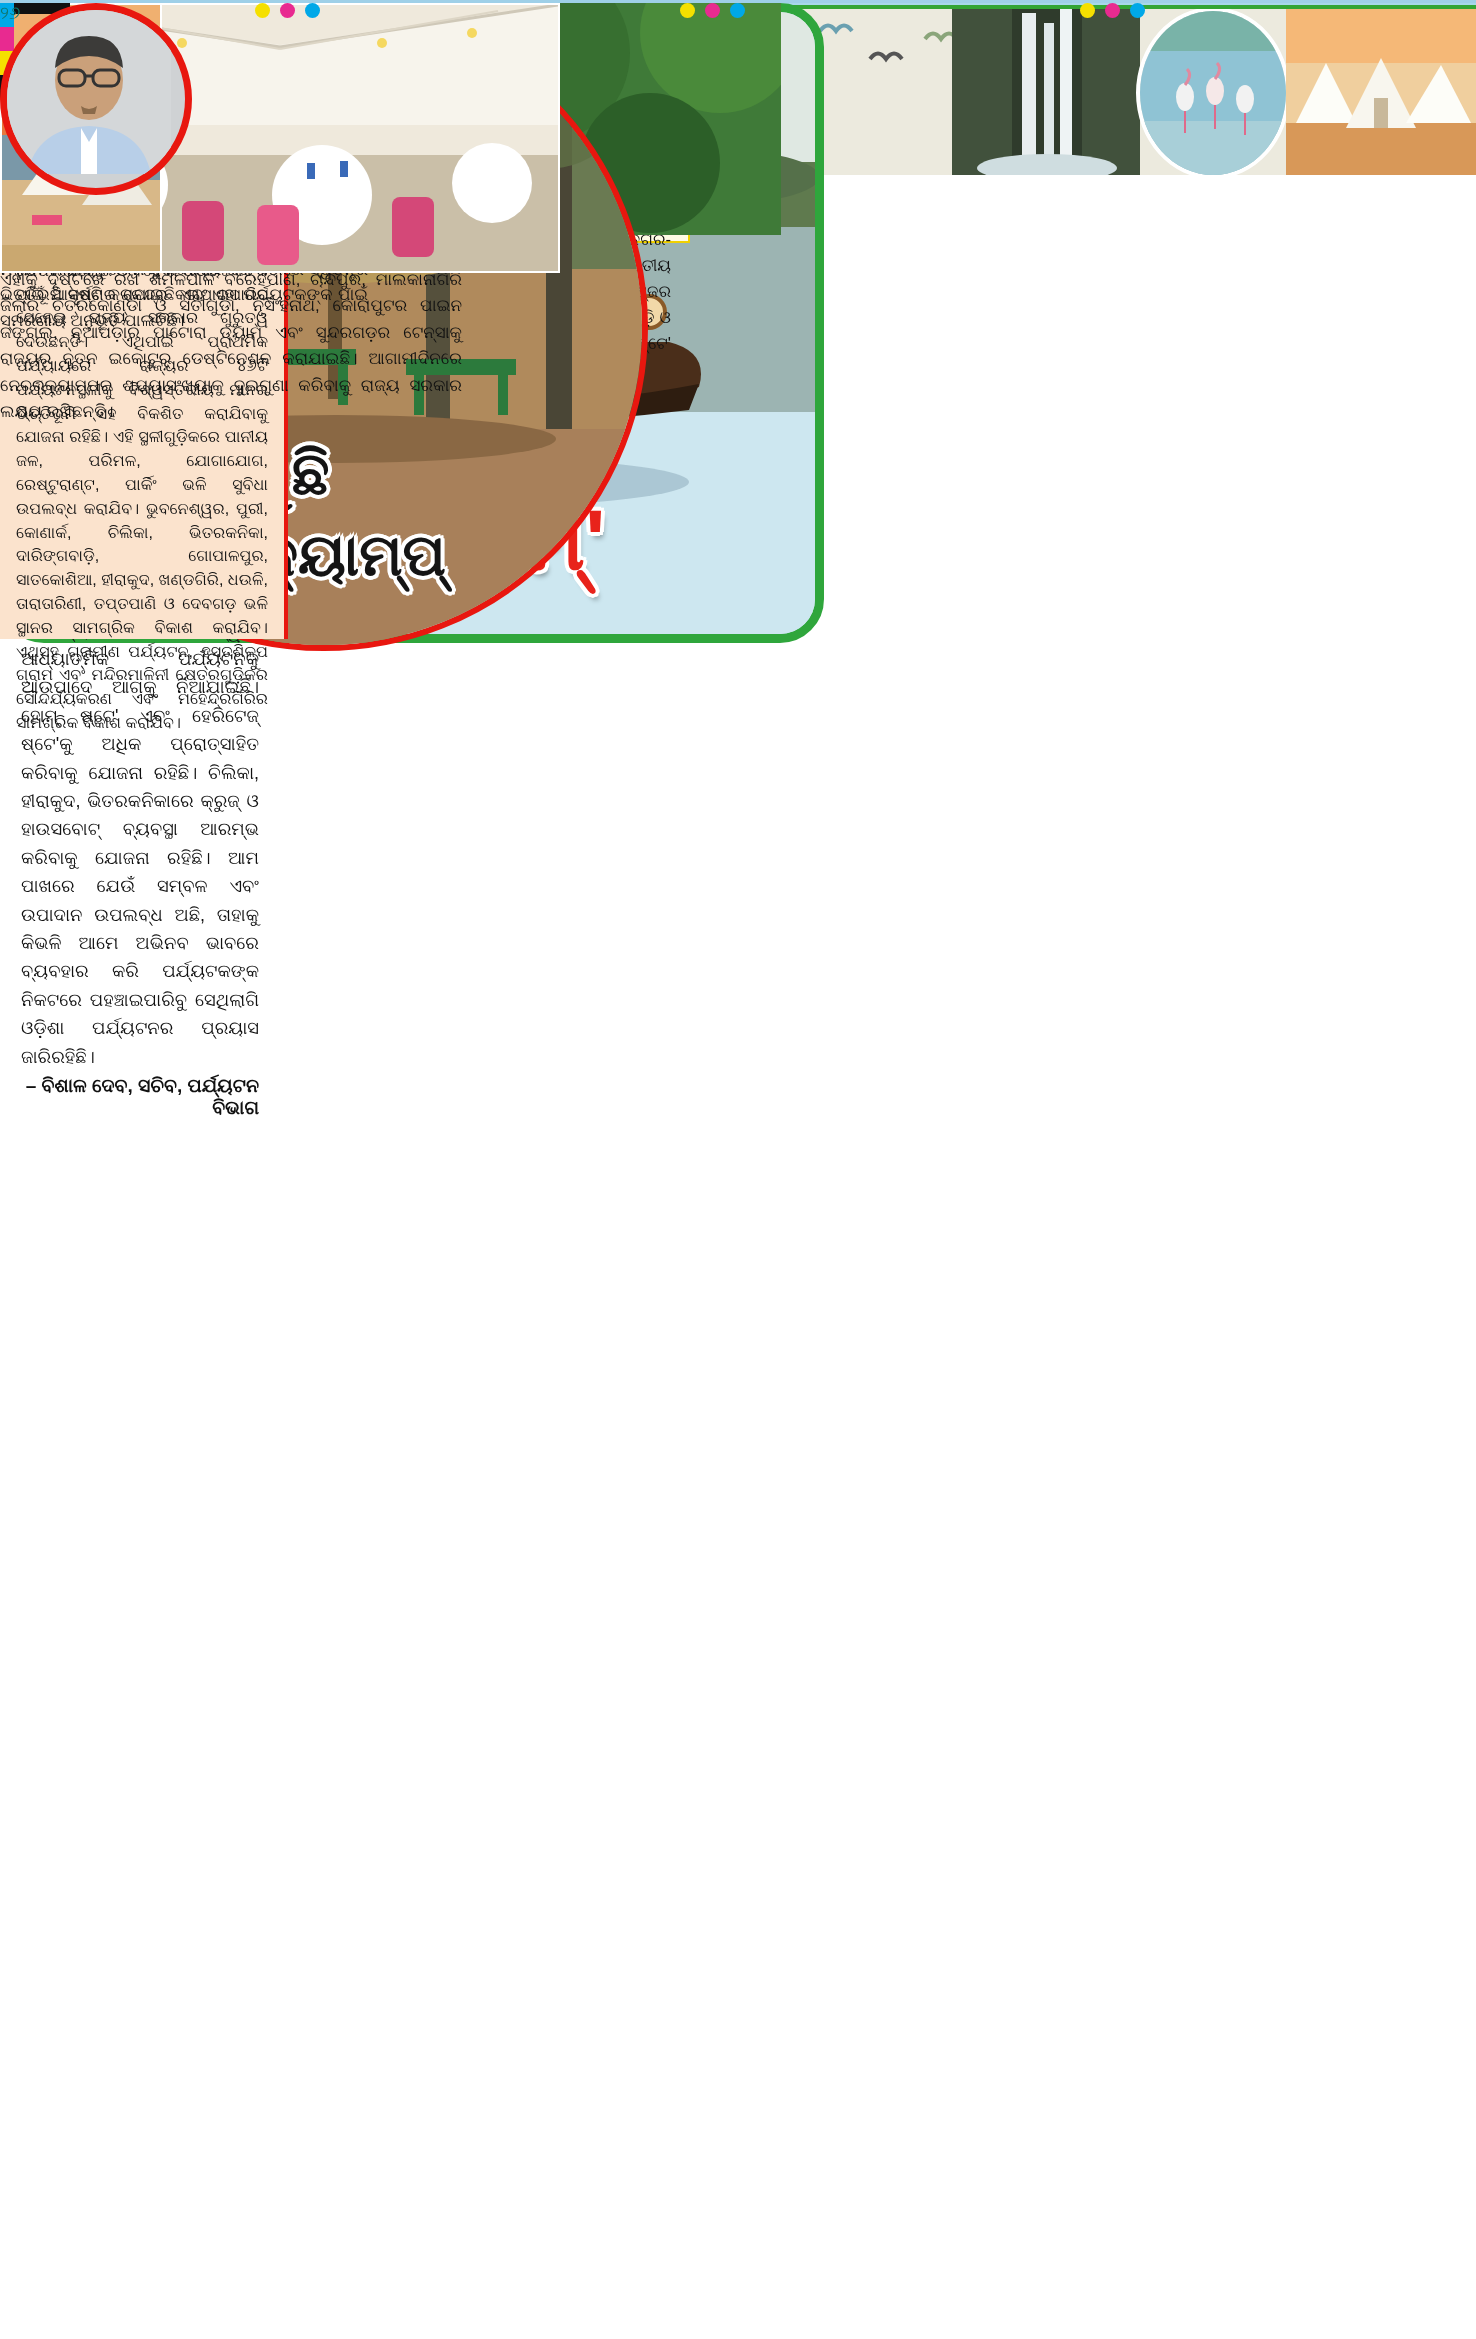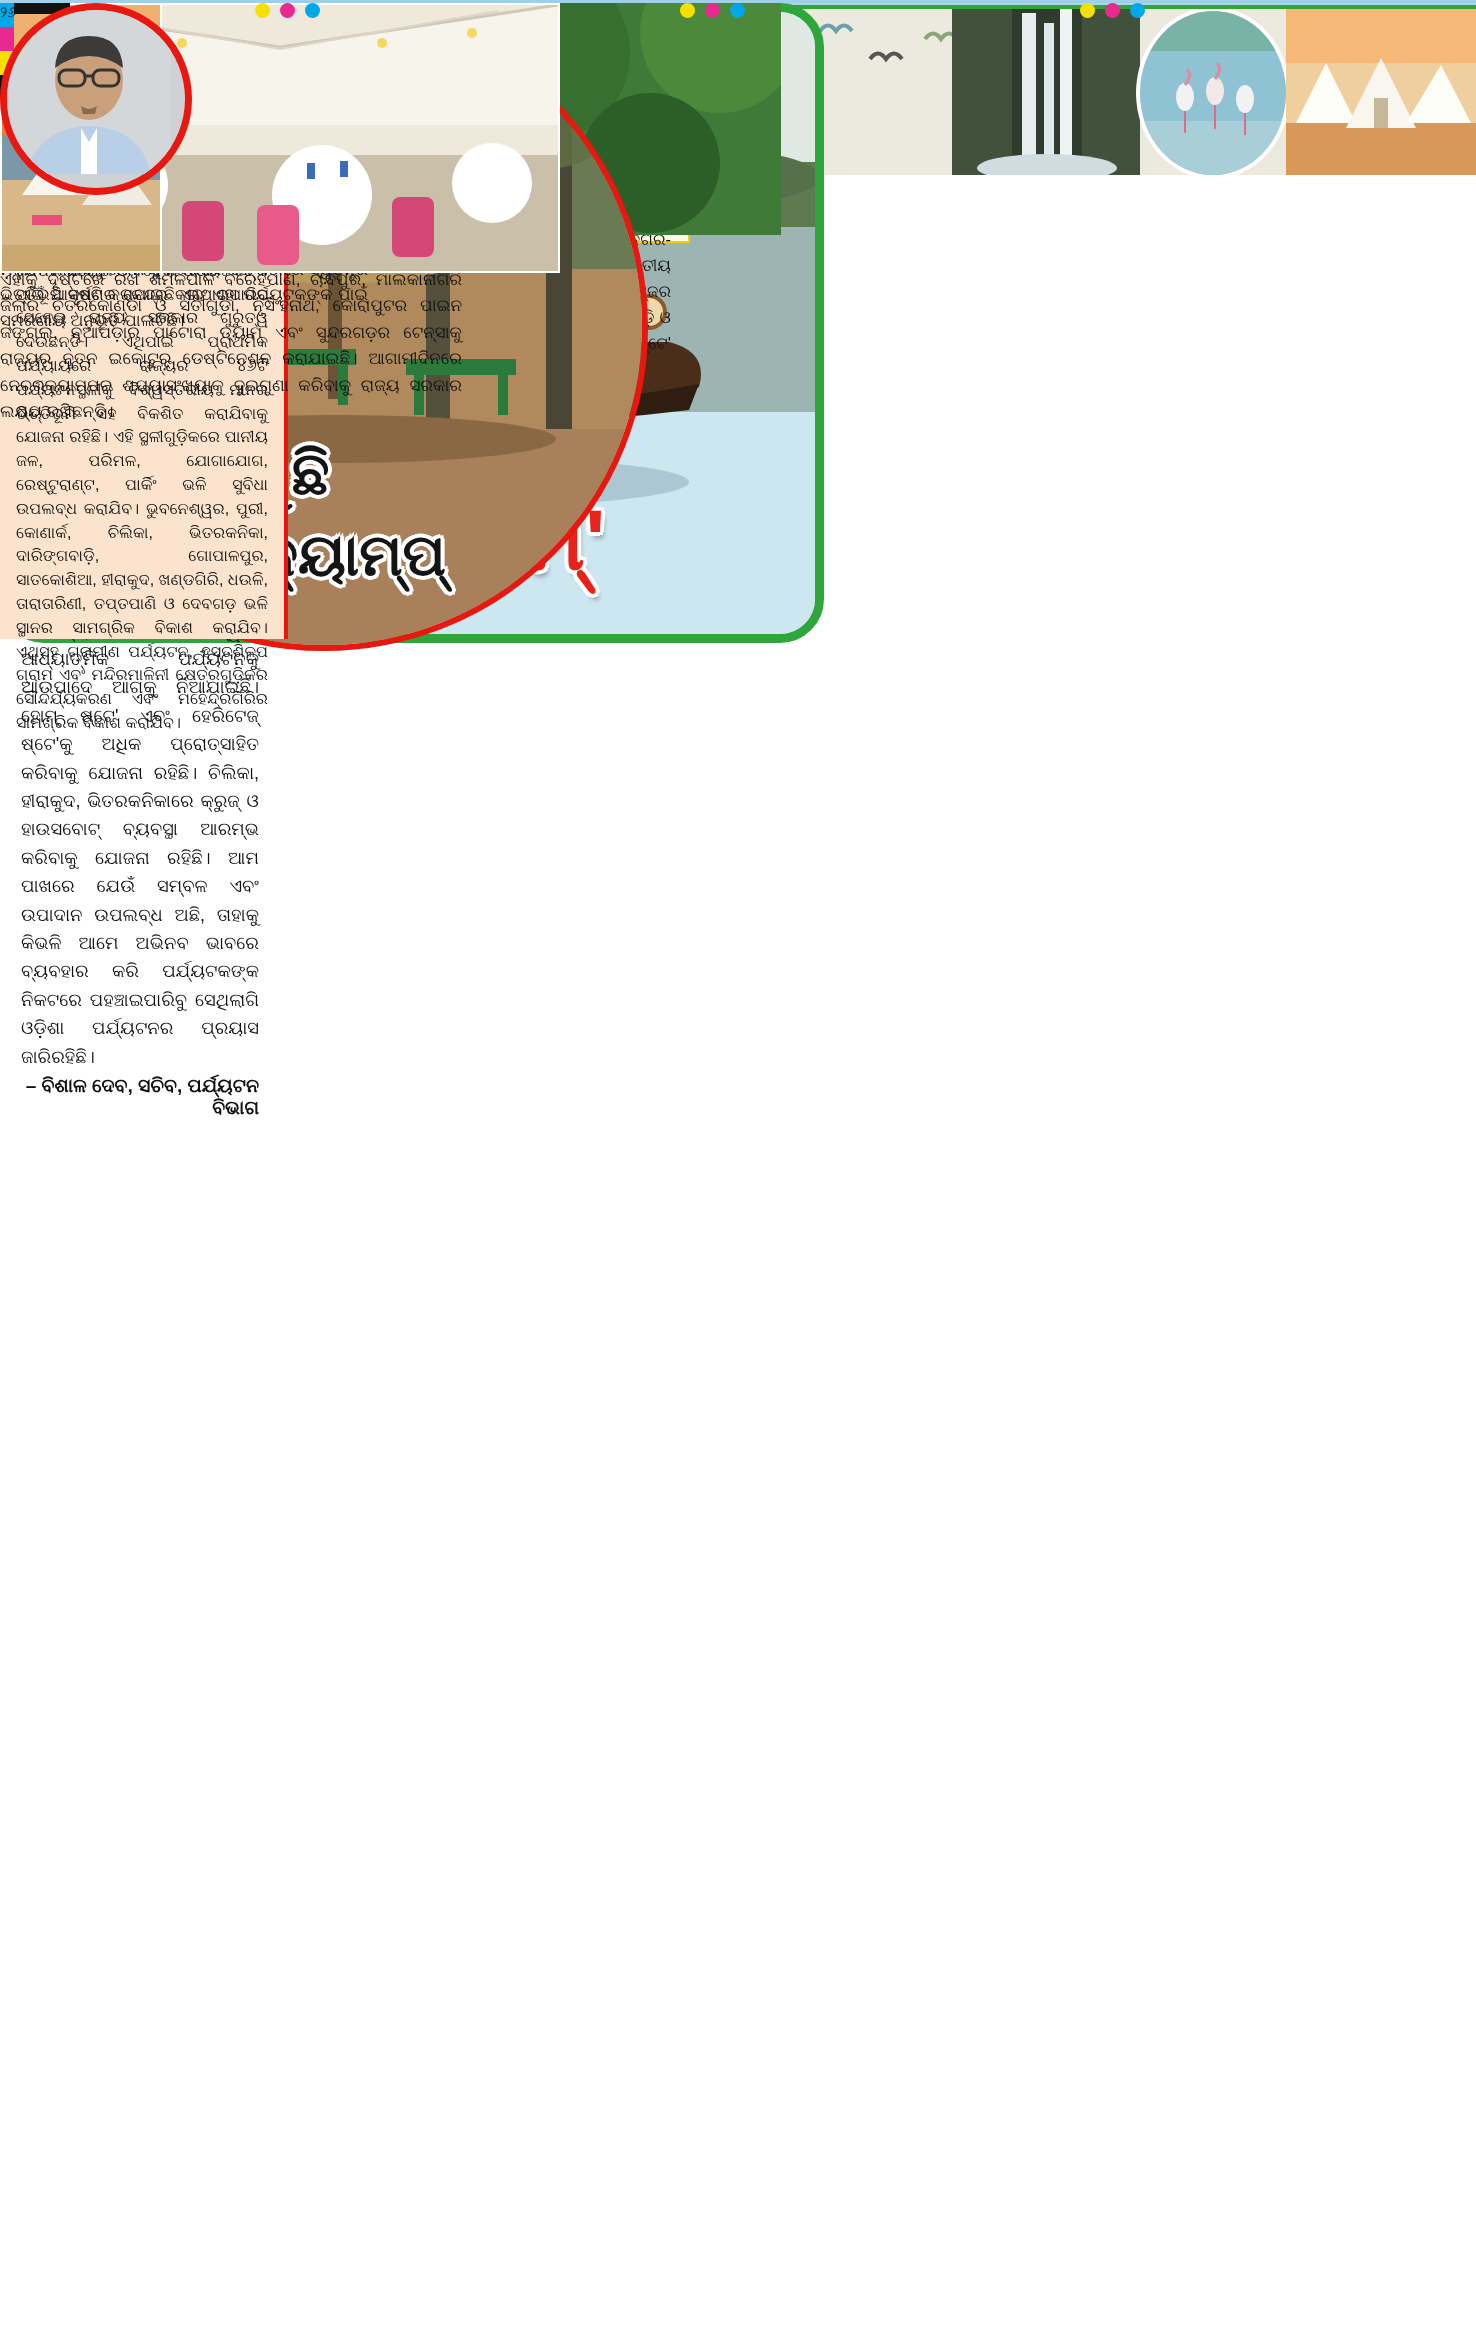--- a/index.html
+++ b/index.html
@@ -103,21 +103,21 @@
           text-shadow:-3px 0 #fff,3px 0 #fff,0 -3px #fff,0 3px #fff;}
   .tentphoto{left:755;top:2066;width:556px;height:266px;overflow:hidden;border:2px solid #fff;}
   .beachphoto{left:1316;top:2066;width:158px;height:266px;overflow:hidden;border:2px solid #fff;}
   
   .foot-blk-l{left:0;top:2324;width:70px;height:11px;background:#111;}
   .foot-blk-r{left:1440;top:2324;width:36px;height:11px;background:#111;}
   .dotgrp{top:2318;height:16px;display:flex;gap:10px;}
   .dotgrp i{width:15px;height:15px;border-radius:50%;display:block;}
   .cmyk{left:1462;top:2238;width:14px;height:96px;display:flex;flex-direction:column;}
   .cmyk i{flex:1;display:block;}
-  .foot-mark{left:396;top:2316;font-size:15px;color:#0f172a;}
+  .foot-mark{left:396;top:2316;font-size:18px;color:#0f766e;}
 </style>
 </head>
 <body>
 
 <div class="page">
 
   <div class="abs header">
     <div class="abs h-photo" style="left:0;top:0;width:250px;height:172px">
       <svg width="250" height="172" viewBox="0 0 250 172">
           <rect width="250" height="172" fill="#d9d2bf"></rect>

